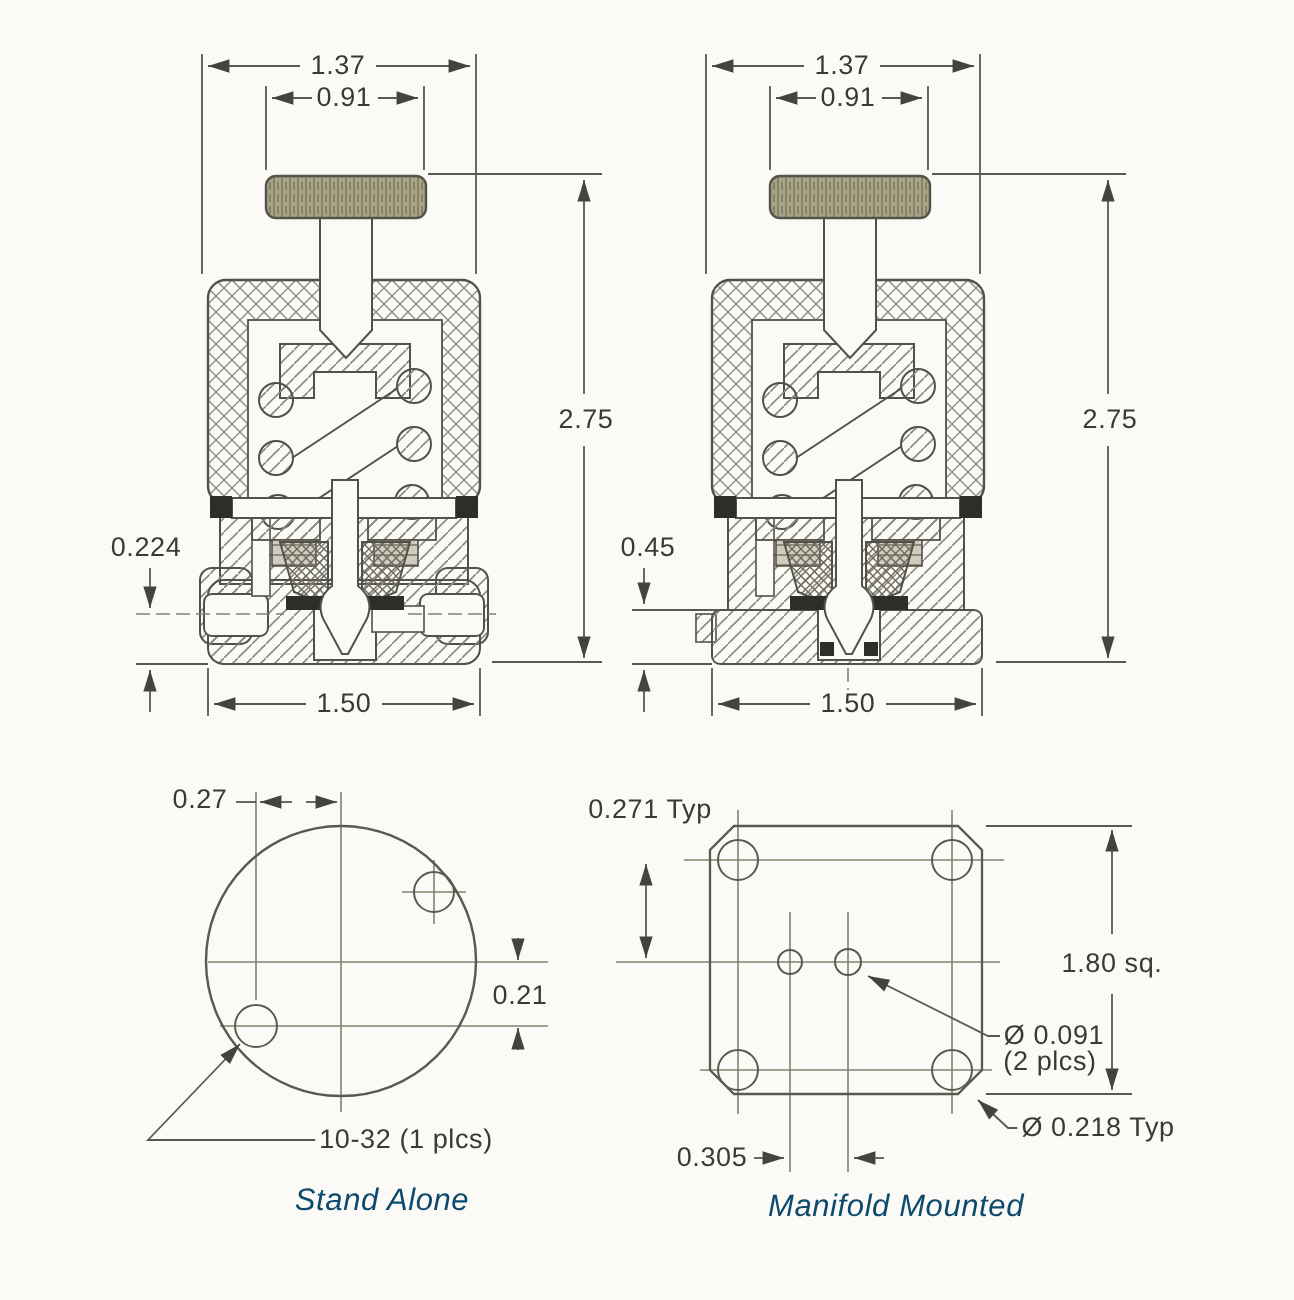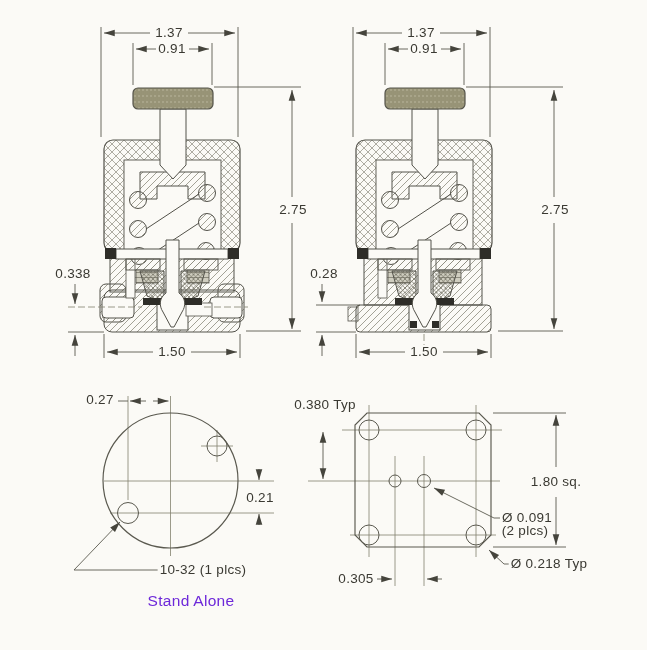--- a/index.html
+++ b/index.html
@@ -17,21 +17,22 @@
     font:13.5px "Liberation Sans",sans-serif;
     color:#3a3932;
     letter-spacing:.3px;
     white-space:nowrap;
     background:#fbfaf6;
     padding:0 2px;
     line-height:1.05;
   }
   .cap{
     font-size:15.5px;
-    color:#6d28d9;
+    font-style:italic;
+    color:#0c4a6e;
     background:transparent;
   }
   .small-gap{padding:0 1px;}
 </style>
 </head>
 <body>
 
 <div id="canvas">
 
 <svg id="drawing-svg" width="647" height="650" viewBox="0 0 647 650">
@@ -212,34 +213,35 @@
       <path d="M511,564 L504,564 L489,550" marker-end="url(#ah)"></path>
       <path d="M377,579 L392,579" marker-end="url(#ah)"></path>
       <path d="M442,579 L427,579" marker-end="url(#ah)"></path>
     </g>
   </g>
 </svg>
 
 <span class="lbl" style="left:169px;top:33px">1.37</span>
 <span class="lbl" style="left:172px;top:49px">0.91</span>
 <span class="lbl" style="left:293px;top:210px">2.75</span>
-<span class="lbl" style="left:73px;top:274px">0.338</span>
+<span class="lbl" style="left:73px;top:274px">0.224</span>
 <span class="lbl" style="left:172px;top:352px">1.50</span>
 
 <span class="lbl" style="left:421px;top:33px">1.37</span>
 <span class="lbl" style="left:424px;top:49px">0.91</span>
 <span class="lbl" style="left:555px;top:210px">2.75</span>
-<span class="lbl" style="left:324px;top:274px">0.28</span>
+<span class="lbl" style="left:324px;top:274px">0.45</span>
 <span class="lbl" style="left:424px;top:352px">1.50</span>
 
 <span class="lbl" style="left:100px;top:400px">0.27</span>
 <span class="lbl" style="left:260px;top:498px">0.21</span>
 <span class="lbl" style="left:203px;top:570px">10-32 (1 plcs)</span>
 <span class="lbl cap" style="left:191px;top:601px">Stand Alone</span>
 
-<span class="lbl" style="left:325px;top:405px">0.380 Typ</span>
+<span class="lbl" style="left:325px;top:405px">0.271 Typ</span>
 <span class="lbl" style="left:556px;top:482px">1.80 sq.</span>
 <span class="lbl small-gap" style="left:527px;top:518px">Ø 0.091</span>
 <span class="lbl small-gap" style="left:525px;top:531px">(2 plcs)</span>
 <span class="lbl" style="left:549px;top:564px">Ø 0.218 Typ</span>
 <span class="lbl" style="left:356px;top:579px">0.305</span>
+<span class="lbl cap" style="left:448px;top:604px">Manifold Mounted</span>
 
 </div>
 
 </body></html>

